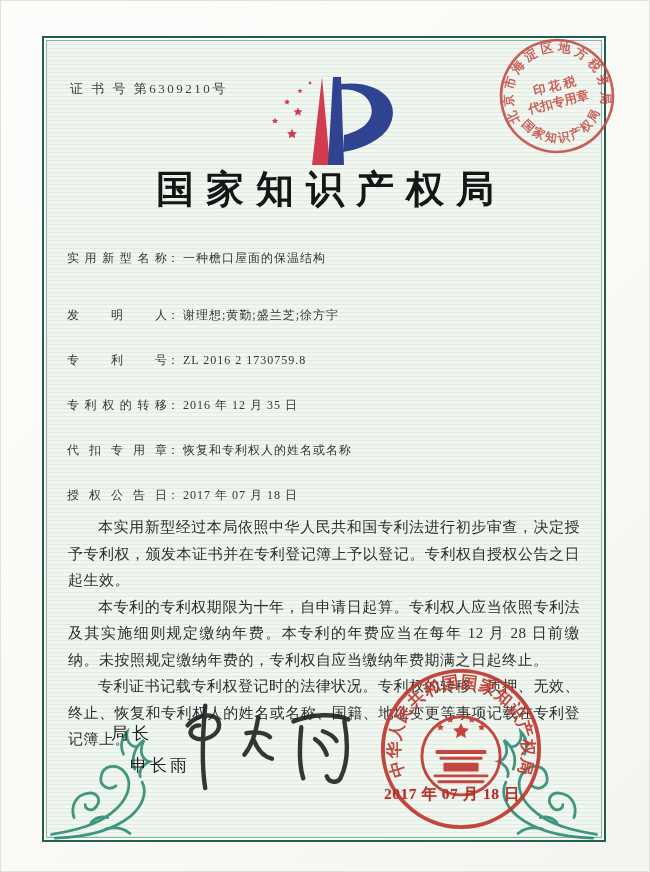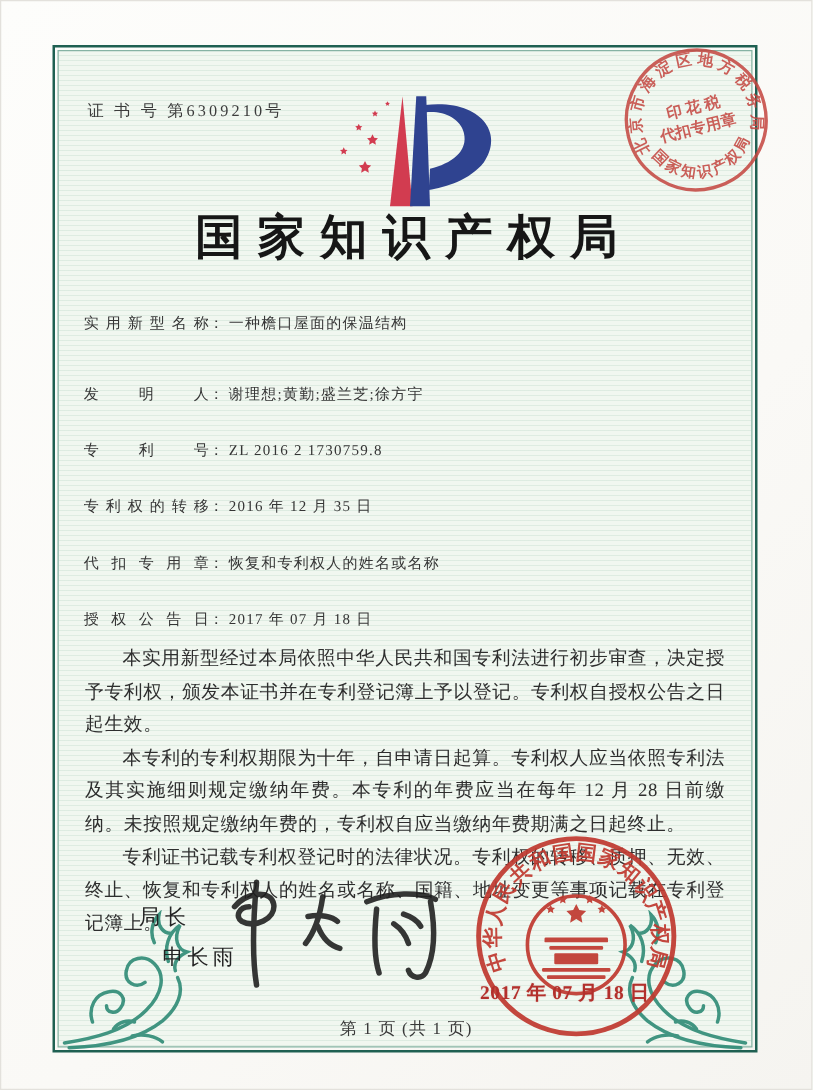--- a/index.html
+++ b/index.html
@@ -218,16 +218,15 @@
         <rect x="59" y="86" width="52" height="4" rx="1"></rect>
         <rect x="63" y="93" width="44" height="3" rx="1"></rect>
         <rect x="67" y="99" width="36" height="9" rx="1"></rect>
         <rect x="57" y="111" width="56" height="3" rx="1"></rect>
         <rect x="61" y="117" width="48" height="3" rx="1"></rect>
       </g>
     </svg>
 
     <div class="seal-date">2017 年 07 月 18 日</div>
 
-    <div class="footer">第 1 页 (共 1 页)</div>
 
   </div>
 </div>
 
 </body></html>

